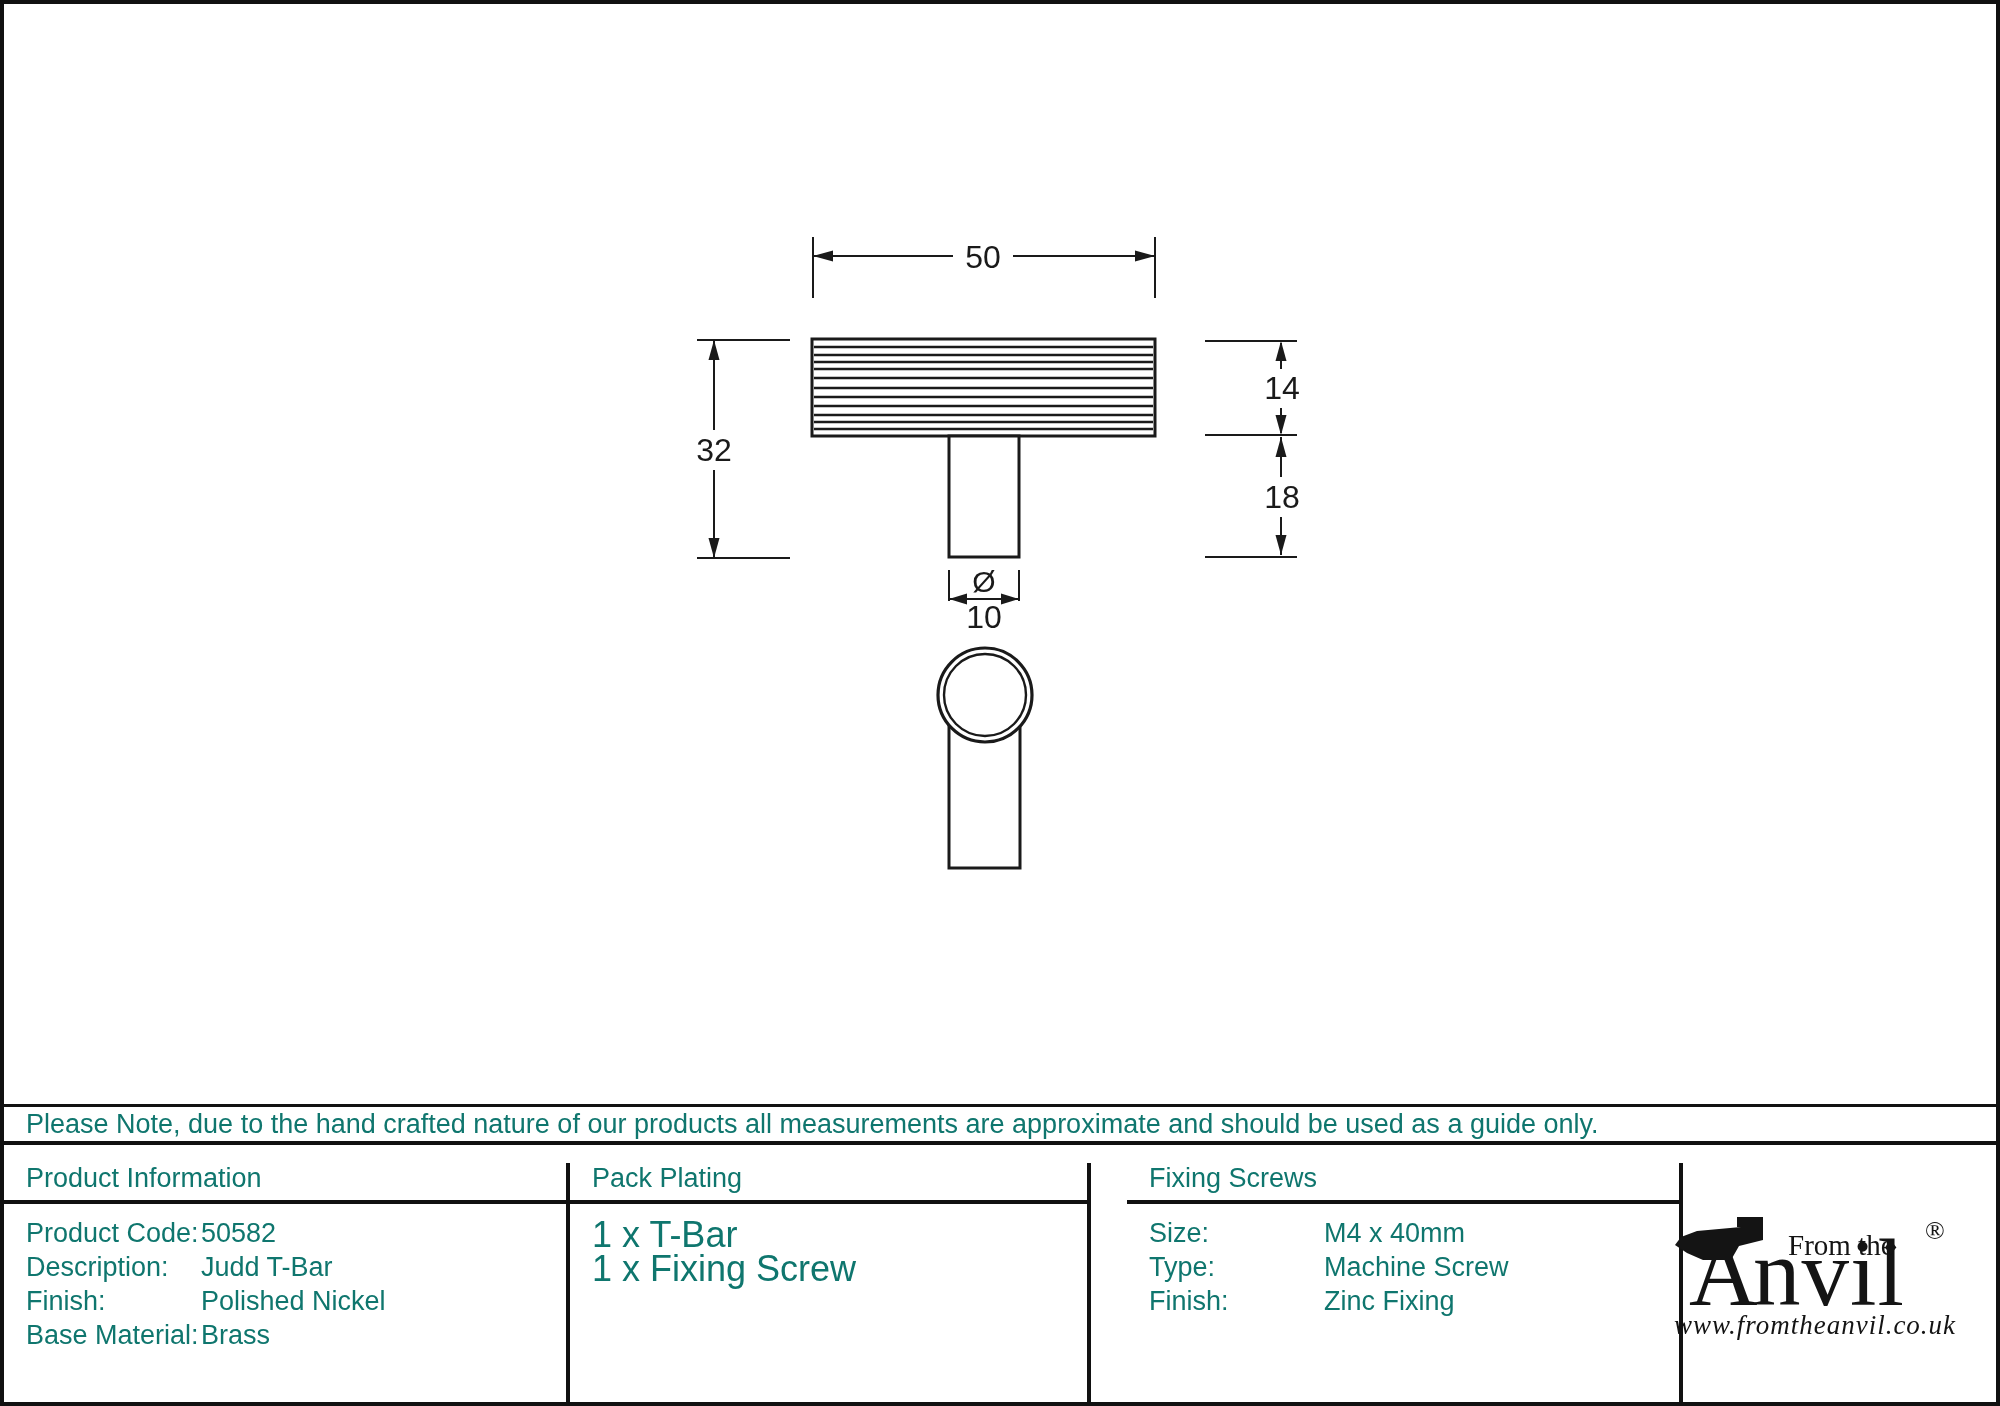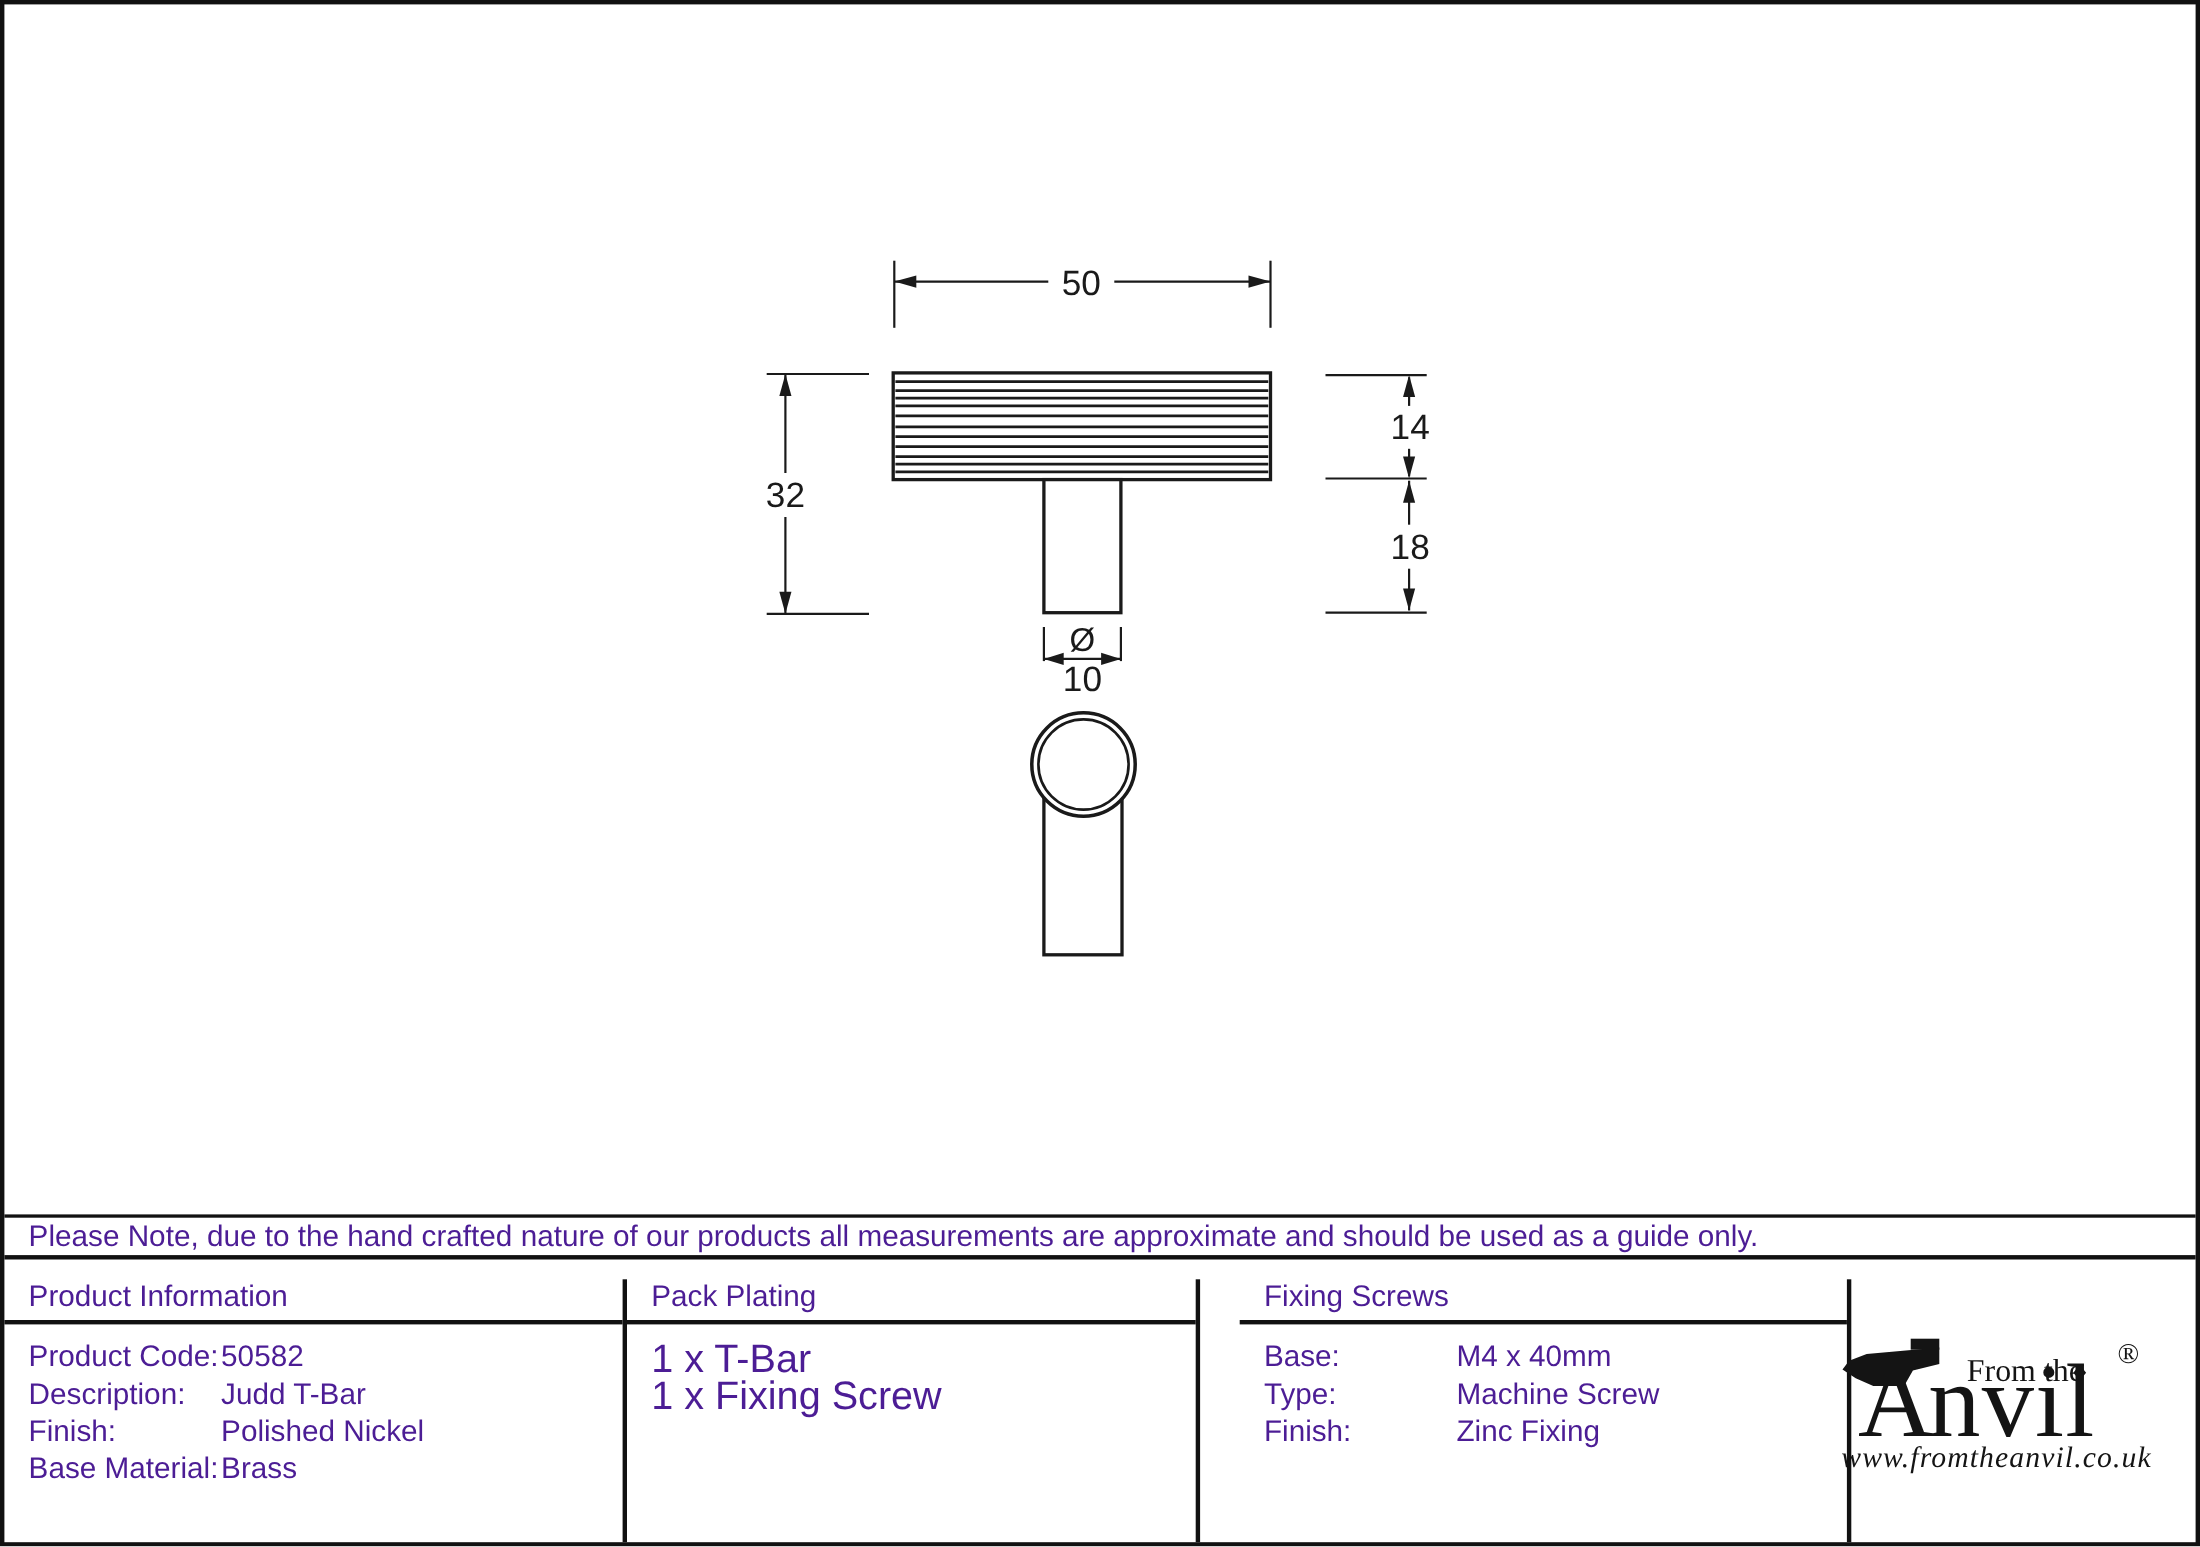--- a/index.html
+++ b/index.html
@@ -2,21 +2,21 @@
 <html><head>
 <meta charset="utf-8">
 <style>
   html,body{margin:0;padding:0;background:#e8e8e8;}
   *{box-sizing:border-box;}
   .page{
     position:relative;
     width:2000px;height:1406px;
     background:#ffffff;
     font-family:"Liberation Sans",sans-serif;
-    color:#4c1d95;
+    color:#0f766e;
     overflow:hidden;
     margin:0 auto;
   }
   .page-border{
     position:absolute;inset:0;
     border:4px solid #111111;
     pointer-events:none;
   }
   svg.drawing{position:absolute;left:0;top:0;}
   svg text{font-family:"Liberation Sans",sans-serif;fill:#1a1a1a;}
@@ -175,21 +175,21 @@
       <div class="titem">1 x Fixing Screw</div>
     </div>
   </div>
 
   <div class="tcol col3">
     <div class="thead">
       <span>Fixing Screws</span>
     </div>
     <div class="tbody">
       <div class="trow">
-        <span class="tlabel">Base:</span>
+        <span class="tlabel">Size:</span>
         <span>M4 x 40mm</span>
       </div>
       <div class="trow">
         <span class="tlabel">Type:</span>
         <span>Machine Screw</span>
       </div>
       <div class="trow">
         <span class="tlabel">Finish:</span>
         <span>Zinc Fixing</span>
       </div>

